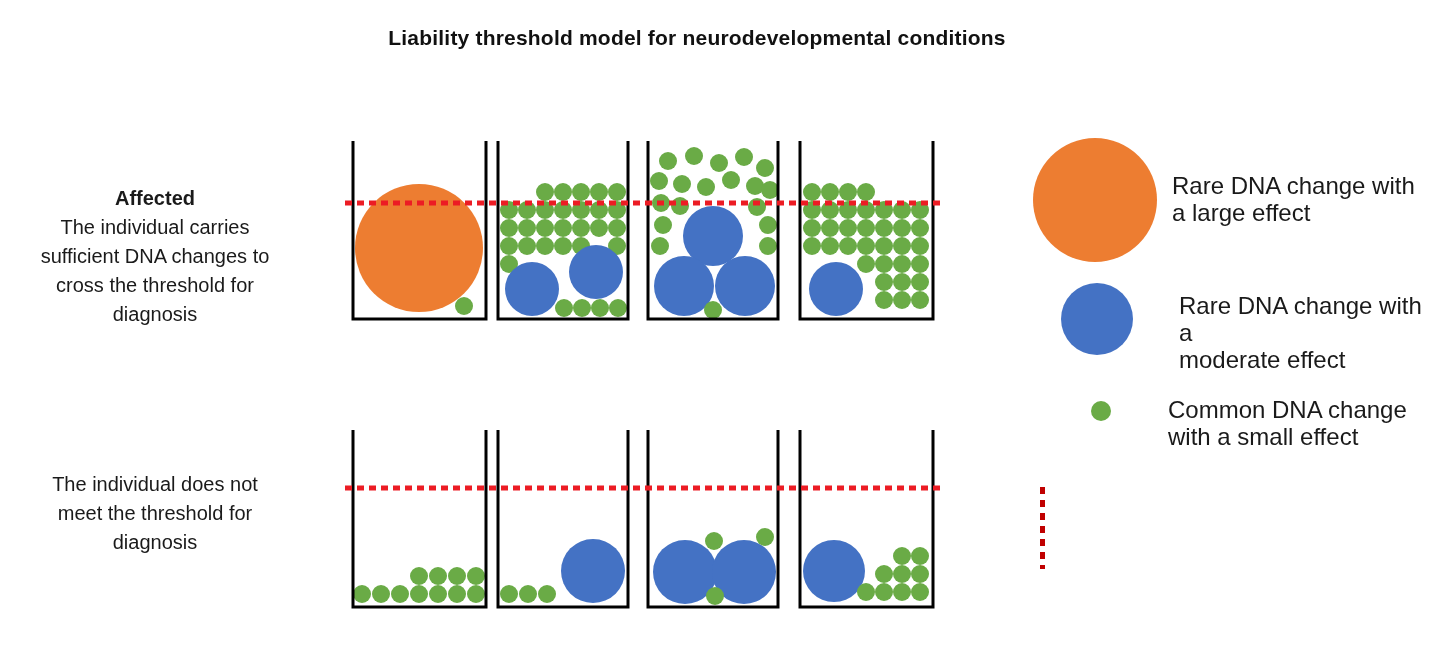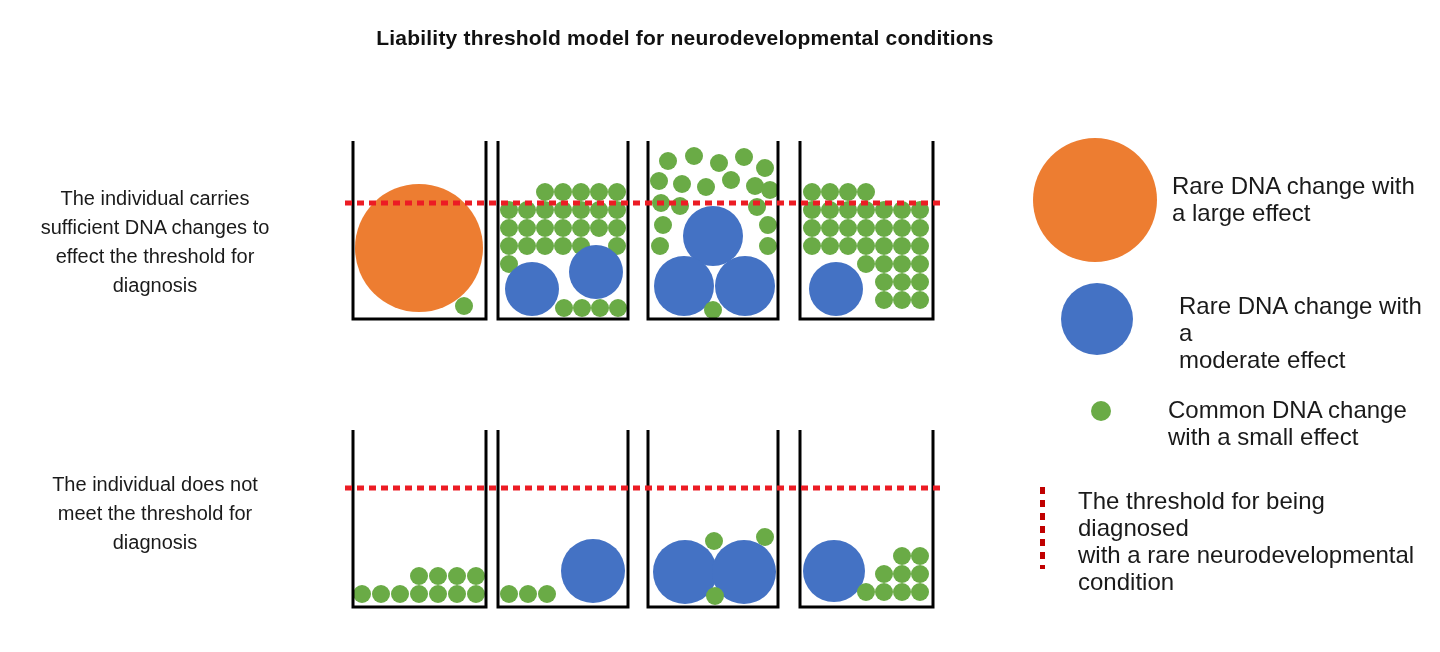--- a/index.html
+++ b/index.html
@@ -1,44 +1,45 @@
 <!DOCTYPE html>
 <html><head>
 <meta charset="utf-8">
 <style>
   html,body{margin:0;padding:0;background:#ffffff;}
   .canvas{
     position:relative;width:1440px;height:652px;overflow:hidden;background:#ffffff;
     font-family:"Liberation Sans", sans-serif;color:#1a1a1a;
   }
   .title{
-    position:absolute;left:0;top:26px;width:1370px;margin:0;
+    position:absolute;left:12px;top:26px;width:1370px;margin:0;
     text-align:center;font-size:21px;font-weight:bold;letter-spacing:0.2px;color:#111;
   }
   .label-block{position:absolute;text-align:center;}
   #affected-block{left:5px;top:184px;width:300px;}
   #unaffected-block{left:5px;top:470px;width:300px;}
   .label-heading{font-weight:bold;font-size:20px;line-height:29px;}
   .label-lines{font-size:20px;line-height:29px;white-space:pre-line;}
   #diagram-svg{position:absolute;left:0;top:0;}
   #legend{position:absolute;left:0;top:0;width:1440px;height:652px;pointer-events:none;}
   .legend-circle{position:absolute;border-radius:50%;}
   .legend-dotted-line{position:absolute;width:5px;}
   .legend-label{position:absolute;font-size:24px;line-height:27px;white-space:pre-line;color:#1a1a1a;}
 </style>
 </head>
 <body>
 
 <div class="canvas">
   <h1 class="title">Liability threshold model for neurodevelopmental conditions</h1>
 
   <div class="label-block" id="affected-block">
+    <div class="label-heading">Affected</div>
     <div class="label-lines">The individual carries
 sufficient DNA changes to
-effect the threshold for
+cross the threshold for
 diagnosis</div>
   </div>
 
   <div class="label-block" id="unaffected-block">
     <div class="label-lines">The individual does not
 meet the threshold for
 diagnosis</div>
   </div>
 
   <svg id="diagram-svg" width="1440" height="652" viewBox="0 0 1440 652">
@@ -196,17 +197,14 @@
       <div class="legend-circle" style="left: 1033px; top: 138px; width: 124px; height: 124px; background: rgb(237, 125, 49);"></div>
       <div class="legend-label" style="left: 1172px; top: 172px; width: 250px;">Rare DNA change with
 a large effect</div>
       <div class="legend-circle" style="left: 1061px; top: 283px; width: 72px; height: 72px; background: rgb(68, 114, 196);"></div>
       <div class="legend-label" style="left: 1168px; top: 292px; width: 250px; margin-left: 11px;">Rare DNA change with a
 moderate effect</div>
       <div class="legend-circle" style="left: 1091px; top: 401px; width: 20px; height: 20px; background: rgb(106, 171, 70);"></div>
       <div class="legend-label" style="left: 1168px; top: 396px; width: 260px;">Common DNA change
 with a small effect</div>
       <div class="legend-dotted-line" style="left: 1040px; top: 487px; height: 82px; background-image: repeating-linear-gradient(rgb(192, 0, 0) 0px, rgb(192, 0, 0) 7px, transparent 7px, transparent 13px);"></div>
-      <div class="legend-label" style="left: 1078px; top: 487px; width: 345px;">The threshold for being diagnosed
-with a rare neurodevelopmental
-condition</div>
     </div>
 </div>
 
 </body></html>

